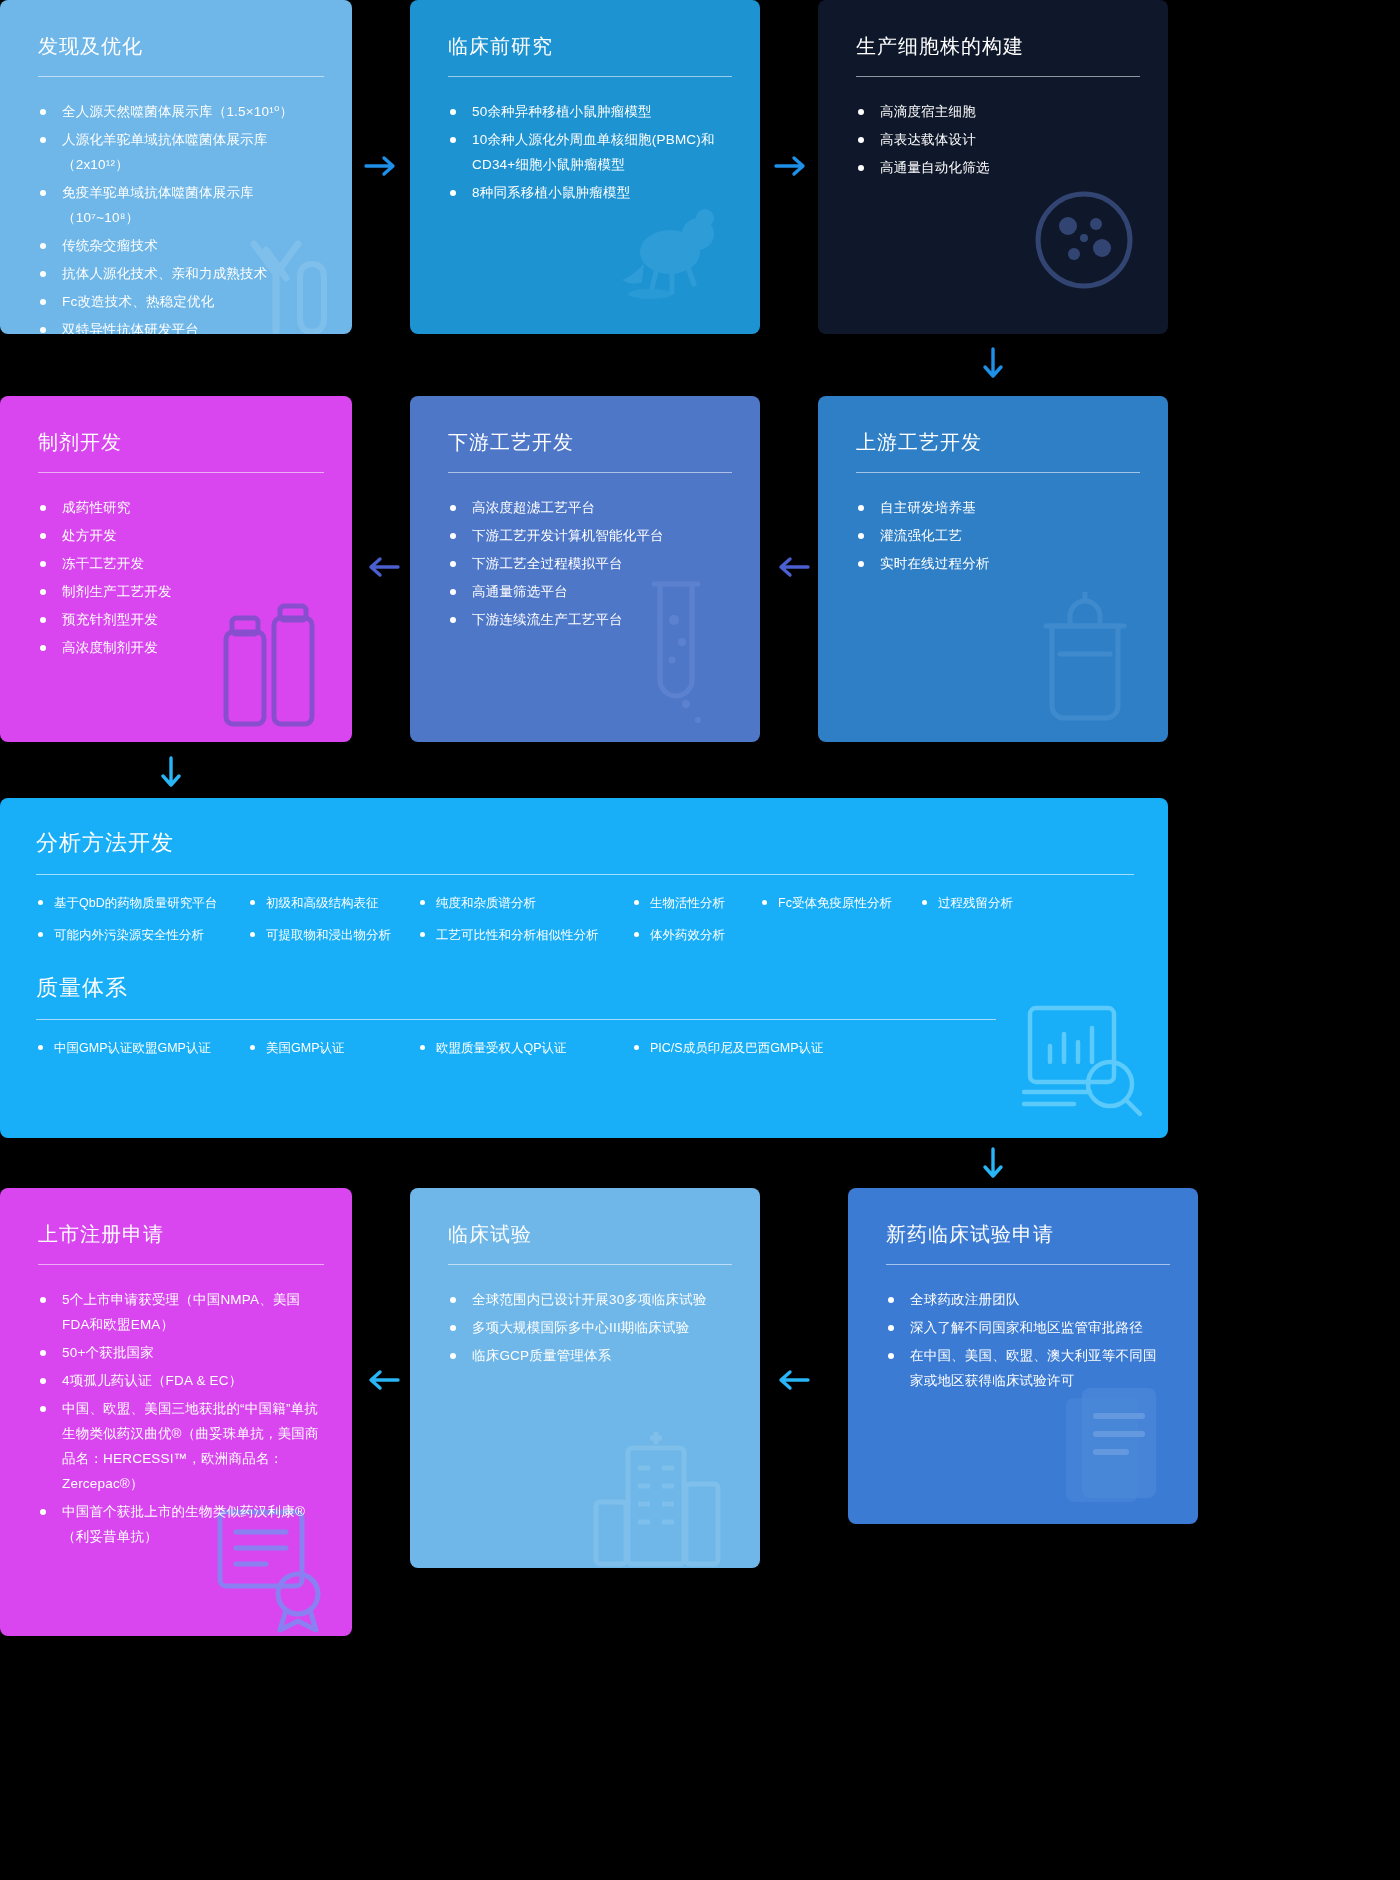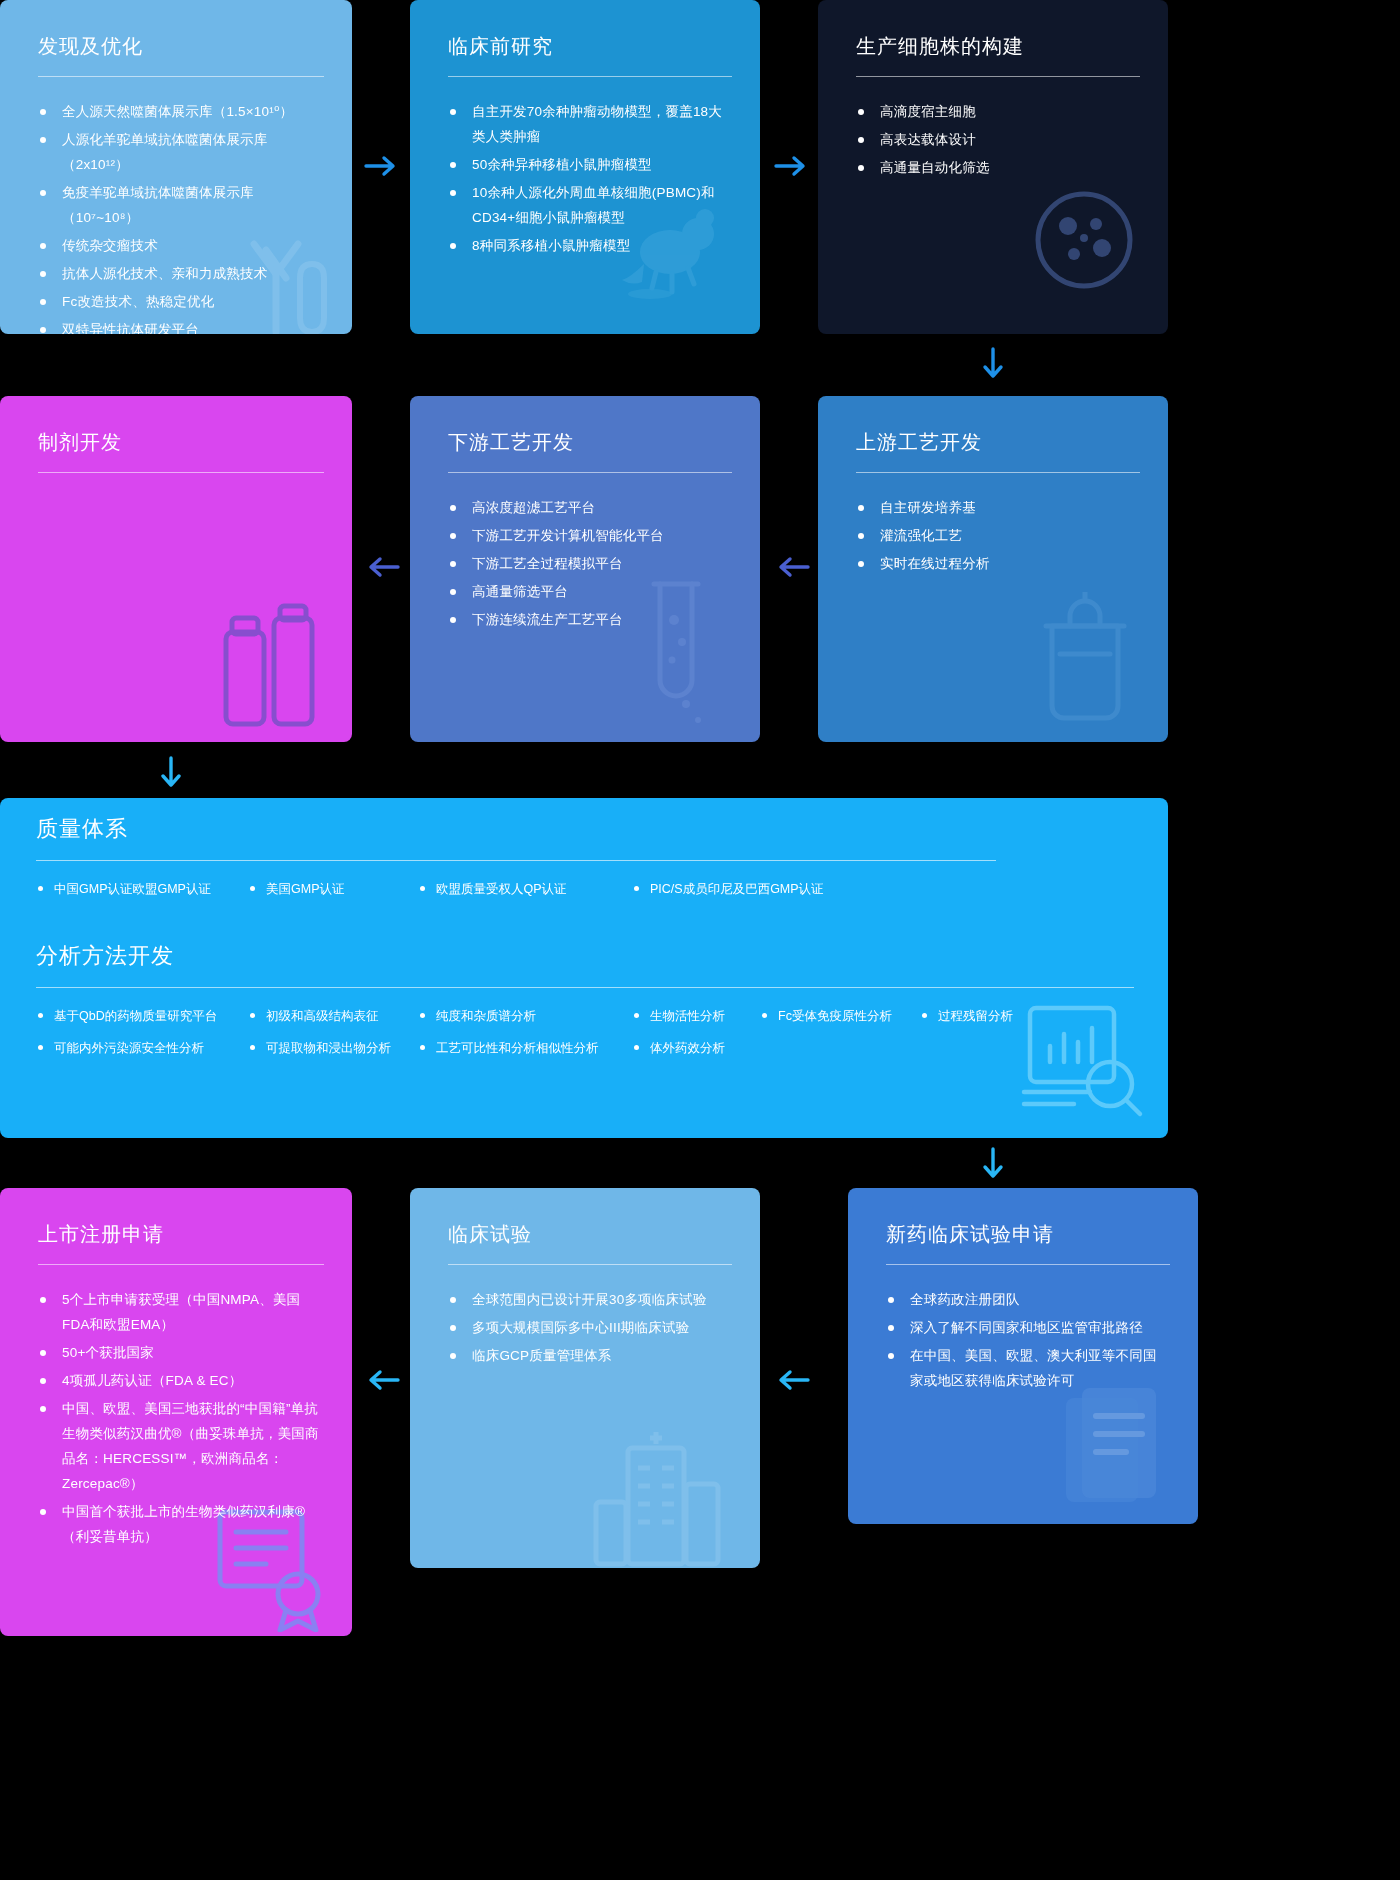--- a/index.html
+++ b/index.html
@@ -105,21 +105,20 @@
         <circle cx="95" cy="24" r="9"></circle>
         <path d="M34 70 q-14 14 -22 16 q10 6 20 2z"></path>
         <path d="M46 78 l-4 16 M62 80 l0 18 M78 74 l6 16" stroke="#3FA6DC" stroke-width="5" stroke-linecap="round"></path>
         <ellipse cx="40" cy="100" rx="22" ry="5" opacity=".7"></ellipse>
       </g>
     </svg>
     <div class="card-inner">
       <div class="card-title">临床前研究</div>
       <div class="rule"></div>
       <ul class="bul">
-        <li>自主开发70余种肿瘤动物模型，覆盖18大类人类肿瘤</li>
         <li>50余种异种移植小鼠肿瘤模型</li>
         <li>10余种人源化外周血单核细胞(PBMC)和CD34+细胞小鼠肿瘤模型</li>
         <li>8种同系移植小鼠肿瘤模型</li>
       </ul>
     </div>
   </div>
 
   <svg class="arrow" style="left:772px;top:150px;" width="40" height="32" viewBox="0 0 40 32">
     <path d="M4 16 H30 M22 8 L31 16 L22 24" stroke="#1E90E8" stroke-width="3.4" fill="none" stroke-linecap="round" stroke-linejoin="round"></path>
   </svg>
@@ -153,20 +152,28 @@
       <g fill="none" stroke="#3A56AE" stroke-width="5" stroke-linejoin="round">
         <rect x="24" y="32" width="38" height="92" rx="7"></rect>
         <rect x="30" y="18" width="26" height="16" rx="4"></rect>
         <rect x="72" y="18" width="38" height="106" rx="7"></rect>
         <rect x="78" y="6" width="26" height="14" rx="4"></rect>
       </g>
     </svg>
     <div class="card-inner">
       <div class="card-title">制剂开发</div>
       <div class="rule"></div>
+      <ul class="bul">
+        <li>成药性研究</li>
+        <li>处方开发</li>
+        <li>冻干工艺开发</li>
+        <li>制剂生产工艺开发</li>
+        <li>预充针剂型开发</li>
+        <li>高浓度制剂开发</li>
+      </ul>
     </div>
   </div>
 
   <svg class="arrow" style="left:362px;top:551px;" width="40" height="32" viewBox="0 0 40 32">
     <path d="M36 16 H10 M18 8 L9 16 L18 24" stroke="#4A5FD0" stroke-width="3.4" fill="none" stroke-linecap="round" stroke-linejoin="round"></path>
   </svg>
 
   <div class="card" style="left:410px;top:396px;width:350px;height:346px;background:#4F77C8;">
     <svg class="art" width="110" height="160" viewBox="0 0 110 160" style="right:26px;bottom:8px;">
       <g fill="none" stroke="#6A8ED6" stroke-width="5" stroke-linecap="round">
@@ -224,50 +231,50 @@
   <div class="band">
     <svg style="position:absolute;right:22px;bottom:18px;z-index:1;" width="140" height="120" viewBox="0 0 140 120">
       <g fill="none" stroke="#5CCAFB" stroke-width="4.5" stroke-linejoin="round" stroke-linecap="round">
         <rect x="24" y="8" width="84" height="74" rx="6"></rect>
         <path d="M44 62 v-16 M58 62 v-28 M72 62 v-20 M86 62 v-34"></path>
         <path d="M18 92 h66 M18 104 h50"></path>
         <circle cx="104" cy="84" r="22"></circle>
         <path d="M120 100 L134 114"></path>
       </g>
     </svg>
-
-    <div class="band-sec" style="padding:16px 34px 0 36px;">
-      <h3>质量体系</h3>
-      <div class="rule2" style="margin:16px 0 18px;width:960px;"></div>
-      <div class="chips">
-        <div class="chip" style="width:212px;">中国GMP认证欧盟GMP认证</div>
-        <div class="chip" style="width:170px;">美国GMP认证</div>
-        <div class="chip" style="width:214px;">欧盟质量受权人QP认证</div>
-        <div class="chip" style="width:260px;">PIC/S成员印尼及巴西GMP认证</div>
-      </div>
-    </div>
 
     <div class="band-sec" style="padding:30px 34px 0 36px;">
       <h3>分析方法开发</h3>
       <div class="rule2" style="margin:16px 0 18px;"></div>
       <div class="chips">
         <div class="chip" style="width:212px;">基于QbD的药物质量研究平台</div>
         <div class="chip" style="width:170px;">初级和高级结构表征</div>
         <div class="chip" style="width:214px;">纯度和杂质谱分析</div>
         <div class="chip" style="width:128px;">生物活性分析</div>
         <div class="chip" style="width:160px;">Fc受体免疫原性分析</div>
         <div class="chip" style="width:140px;">过程残留分析</div>
       </div>
       <div class="chips">
         <div class="chip" style="width:212px;">可能内外污染源安全性分析</div>
         <div class="chip" style="width:170px;">可提取物和浸出物分析</div>
         <div class="chip" style="width:214px;">工艺可比性和分析相似性分析</div>
         <div class="chip" style="width:128px;">体外药效分析</div>
       </div>
     </div>
+
+    <div class="band-sec" style="padding:16px 34px 0 36px;">
+      <h3>质量体系</h3>
+      <div class="rule2" style="margin:16px 0 18px;width:960px;"></div>
+      <div class="chips">
+        <div class="chip" style="width:212px;">中国GMP认证欧盟GMP认证</div>
+        <div class="chip" style="width:170px;">美国GMP认证</div>
+        <div class="chip" style="width:214px;">欧盟质量受权人QP认证</div>
+        <div class="chip" style="width:260px;">PIC/S成员印尼及巴西GMP认证</div>
+      </div>
+    </div>
   </div>
 
   <svg class="arrow" style="left:977px;top:1145px;" width="32" height="40" viewBox="0 0 32 40">
     <path d="M16 4 V30 M8 22 L16 31 L24 22" stroke="#29B6F6" stroke-width="3.4" fill="none" stroke-linecap="round" stroke-linejoin="round"></path>
   </svg>
 
   <div class="card" style="left:0;top:1188px;width:352px;height:448px;background:#d946ef;">
     <svg class="art" width="130" height="130" viewBox="0 0 130 130" style="right:16px;bottom:4px;">
       <g fill="none" stroke="#3DBAF6" stroke-width="5" stroke-linejoin="round" stroke-linecap="round">
         <rect x="14" y="10" width="82" height="74" rx="6"></rect>

